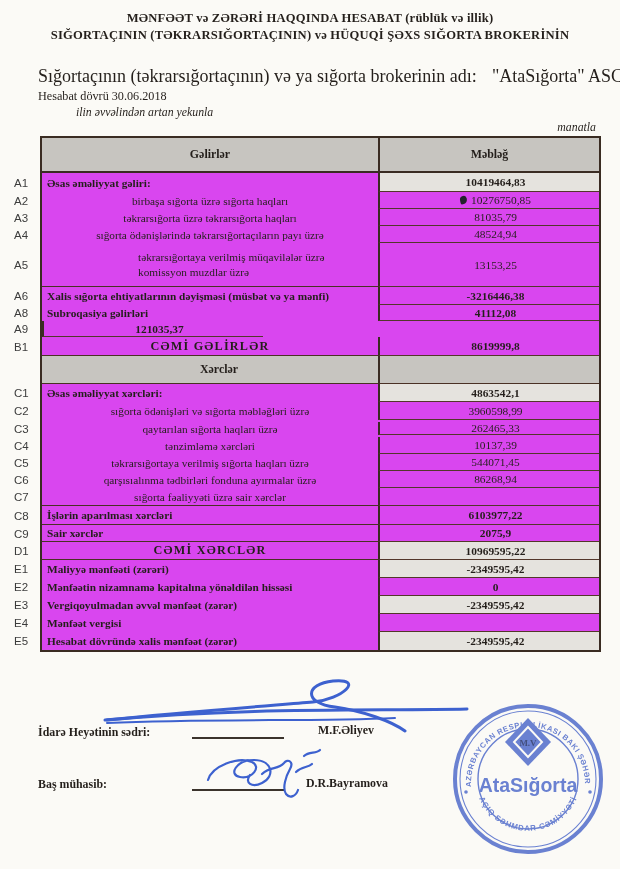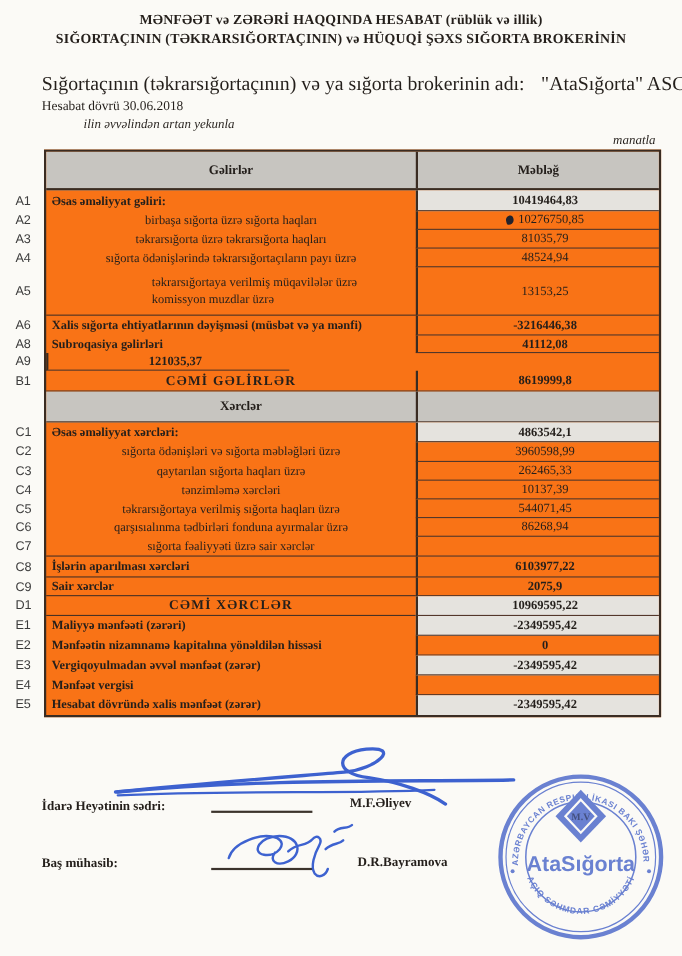--- a/index.html
+++ b/index.html
@@ -8,21 +8,21 @@
   
   .title{position:absolute;top:10px;left:0;width:100%;text-align:center;
          font-weight:bold;font-size:12.6px;line-height:1.35;letter-spacing:.2px;}
   .orgline{position:absolute;top:66px;left:38px;font-size:18px;white-space:nowrap;}
   .orgline .orgval{margin-left:15px;}
   .periodline{position:absolute;top:89px;left:38px;font-size:12.2px;}
   .accrual{position:absolute;top:105px;left:76px;font-style:italic;font-size:11.8px;}
   .manatla{position:absolute;top:120px;right:24px;font-style:italic;font-size:11.8px;}
   
   .rtable{position:absolute;top:136px;left:40px;width:561px;border:2px solid #3a2c22;
-          box-sizing:border-box;background:#f97316;}
+          box-sizing:border-box;background:#d946ef;}
   .trow{display:flex;position:relative;}
   .cell{box-sizing:border-box;padding-left:12px;}
   .cell.label{width:336px;display:flex;align-items:center;font-size:11.3px;padding-left:5px;}
   .cell.value{width:221px;border-left:2px solid #3a2c22;border-bottom:1.2px solid #53372a;
               display:flex;align-items:center;justify-content:center;font-size:11.4px;}
   .thead{background:#c7c5c0;border-bottom:2px solid #3a2c22;}
   .thead .cell{justify-content:center;font-weight:bold;font-size:11.9px;padding-left:0;}
   .thead .cell.value{border-bottom:none;}
   .trow.bold .cell.label,.trow.bold .cell.value{font-weight:bold;}
   .trow.sub .cell.label{justify-content:center;padding-left:0;}
@@ -122,21 +122,21 @@
         <div class="trow bold shaded" style="height: 18px;">
           <span class="code">C1</span>
           <div class="cell label">Əsas əməliyyat xərcləri:</div>
           <div class="cell value">4863542,1</div>
         </div>
         <div class="trow sub" style="height: 18px;">
           <span class="code">C2</span>
           <div class="cell label">sığorta ödənişləri və sığorta məbləğləri üzrə</div>
           <div class="cell value">3960598,99</div>
         </div>
-        <div class="trow sub" style="height: 17px;">
+        <div class="trow sub" style="height: 17px; align-items: center;">
           <span class="code">C3</span>
           <div class="cell label">qaytarılan sığorta haqları üzrə</div>
           <div class="cell value">262465,33</div>
         </div>
         <div class="trow sub" style="height: 17px;">
           <span class="code">C4</span>
           <div class="cell label">tənzimləmə xərcləri</div>
           <div class="cell value">10137,39</div>
         </div>
         <div class="trow sub" style="height: 17px;">
@@ -203,21 +203,21 @@
   <svg class="sig-svg" style="left:95px;top:676px" width="382" height="64" viewBox="0 0 382 64">
     <g fill="none" stroke="#2d55cc" stroke-width="3" stroke-linecap="round" opacity="0.92">
       <path d="M10,44 C90,36 170,30 218,26 C248,23 270,2 238,5 C210,8 208,27 240,31 C268,35 296,45 310,55"></path>
       <path d="M12,44 C150,31 280,35 372,33"></path>
       <path d="M12,47 C120,42 220,46 300,42" stroke-width="2"></path>
     </g>
   </svg>
 
   <div class="sig-label" style="left:38px;top:777px">Baş mühasib:</div>
   <div class="sig-line" style="left:192px;top:789px;width:92px"></div>
-  <div class="sig-label" style="left:325px;top:776px">D.R.Bayramova</div>
+  <div class="sig-label" style="left:306px;top:776px">D.R.Bayramova</div>
   <svg class="sig-svg" style="left:200px;top:748px" width="130" height="58" viewBox="0 0 130 58">
     <g fill="none" stroke="#2d55cc" stroke-width="2.2" stroke-linecap="round" opacity="0.92">
       <path d="M8,32 C12,18 38,8 52,14 C62,19 52,31 40,29 C28,27 36,12 54,12 C72,12 76,28 62,35 C52,40 44,35 50,27"></path>
       <path d="M62,26 C70,18 78,22 84,15 C88,10 94,14 90,21 C86,28 82,40 86,46 C90,51 96,48 98,42"></path>
       <path d="M96,24 C102,18 108,20 112,16"></path>
       <path d="M104,8 C109,3 116,6 120,2"></path>
     </g>
   </svg>
 
   <svg class="stamp" width="158" height="158" viewBox="0 0 158 158">

